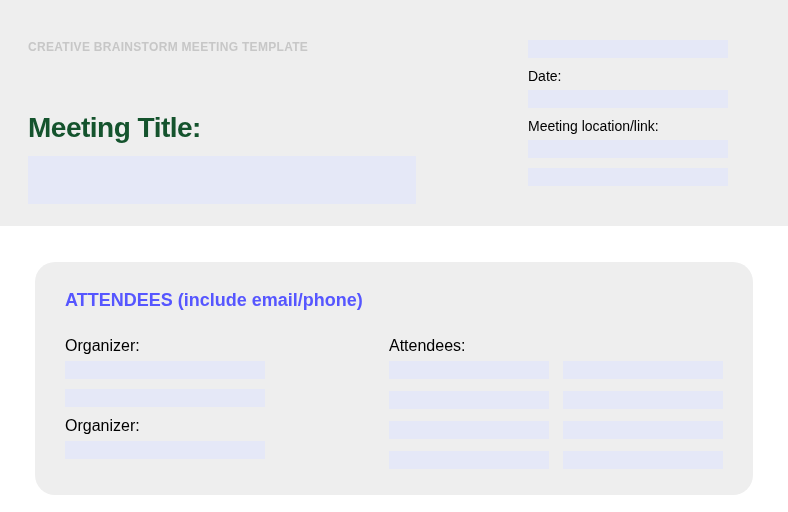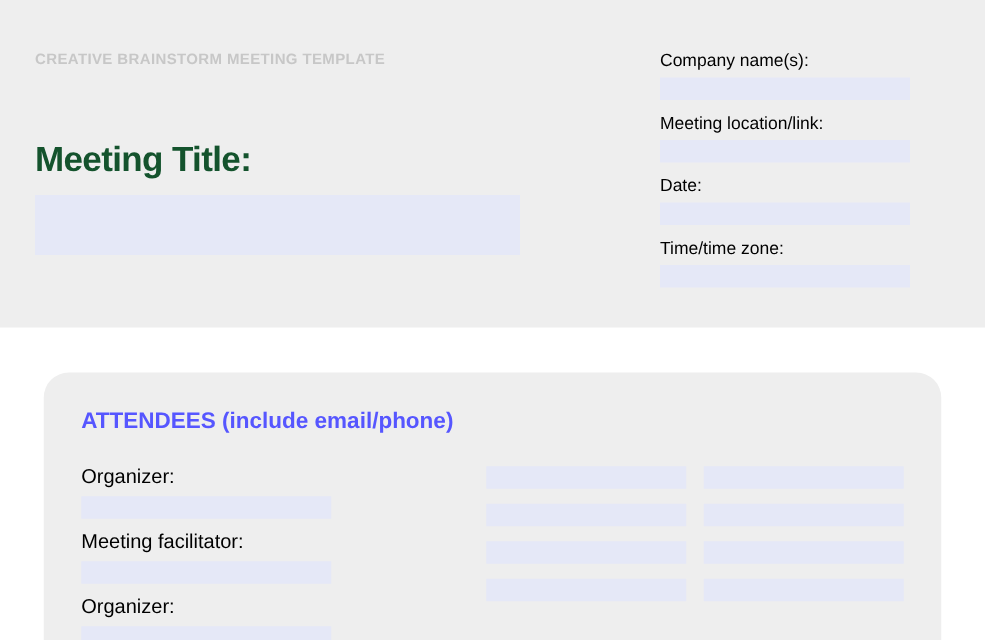--- a/index.html
+++ b/index.html
@@ -116,51 +116,49 @@
 <body>
 
 <div class="header-section">
   <div class="left-col">
     <div class="template-label">CREATIVE BRAINSTORM MEETING TEMPLATE</div>
     <div class="meeting-title-label">Meeting Title:</div>
     <input type="text" class="input-large" value="" style="">
   </div>
   <div class="right-col">
     <div class="meta-row">
-      <span class="meta-label">Company name(s):</span>
+      <input type="text" class="input-small" value="" style="">
+    </div>
+    <div class="meta-row">
+      <span class="meta-label">Date:</span>
       <input type="text" class="input-small" value="" style="">
     </div>
     <div class="meta-row">
       <span class="meta-label">Meeting location/link:</span>
       <input type="text" class="input-small" value="" style="">
     </div>
     <div class="meta-row">
-      <span class="meta-label">Date:</span>
-      <input type="text" class="input-small" value="" style="">
-    </div>
-    <div class="meta-row">
-      <span class="meta-label">Time/time zone:</span>
       <input type="text" class="input-small" value="" style="">
     </div>
   </div>
 </div>
 
 <div class="body-section">
   <div class="attendees-card">
     <div class="attendees-header">ATTENDEES (include email/phone)</div>
     <div class="attendees-body">
       <div class="attendees-left">
         <span class="role-label">Organizer:</span>
         <input type="text" class="role-input" value="" style="">
-        <span class="role-label">Meeting facilitator:</span>
         <input type="text" class="role-input" value="" style="">
         <span class="role-label">Organizer:</span>
         <input type="text" class="role-input" value="" style="">
       </div>
       <div class="attendees-right">
+        <span class="role-label">Attendees:</span>
         <div class="attendee-grid">
           <input type="text" class="attendee-input" value="" style="">
           <input type="text" class="attendee-input" value="" style="">
           <input type="text" class="attendee-input" value="" style="">
           <input type="text" class="attendee-input" value="" style="">
           <input type="text" class="attendee-input" value="" style="">
           <input type="text" class="attendee-input" value="" style="">
           <input type="text" class="attendee-input" value="" style="">
           <input type="text" class="attendee-input" value="" style="">
         </div>

